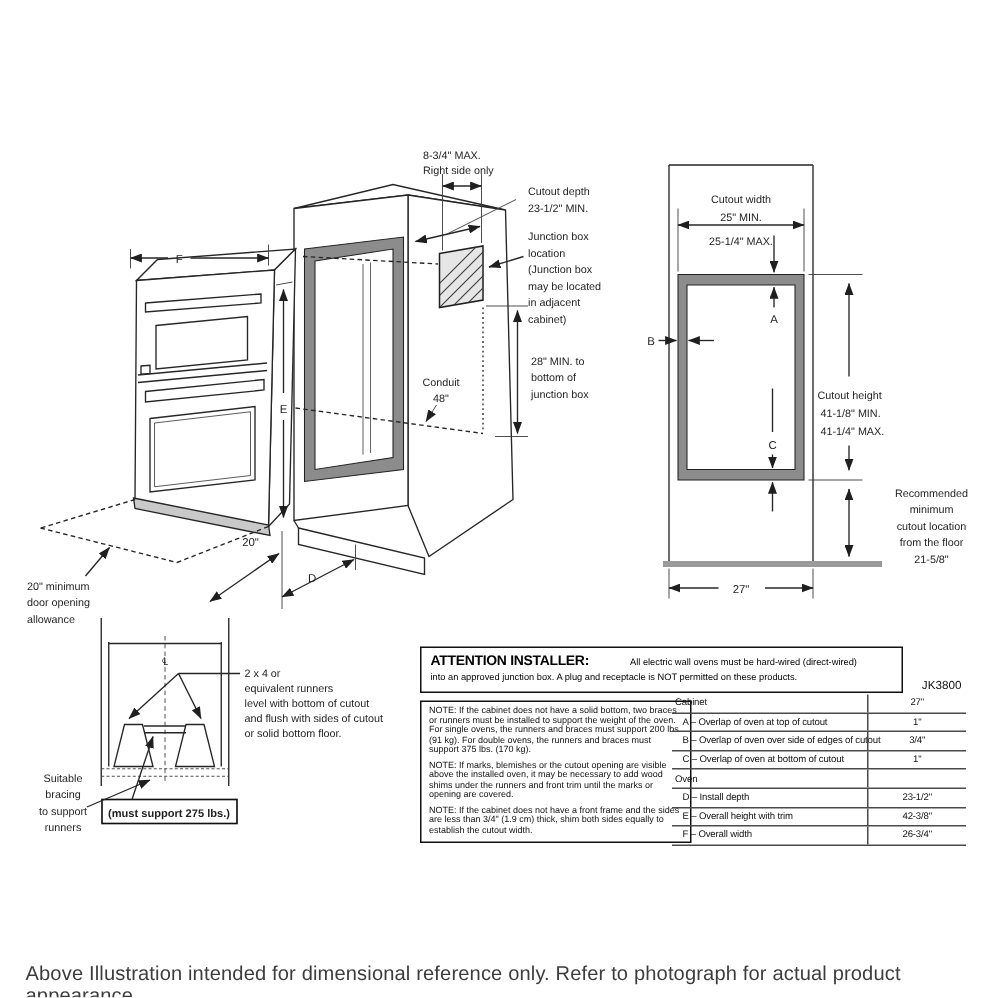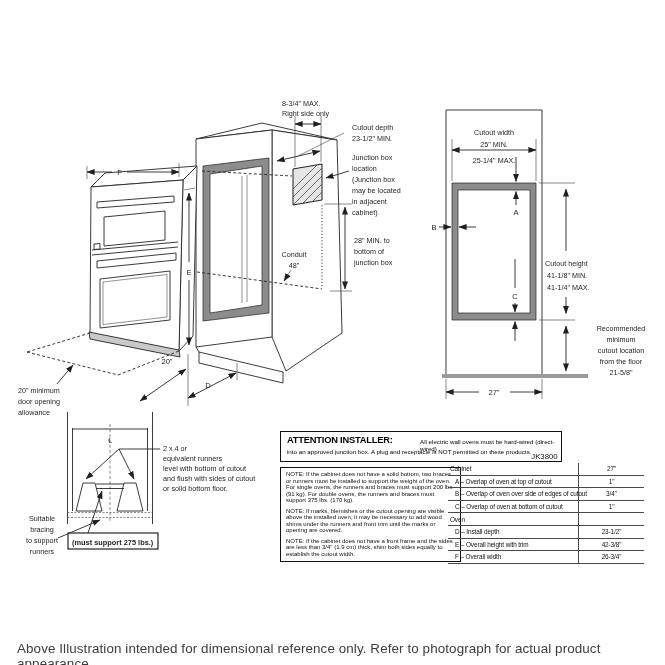--- a/index.html
+++ b/index.html
@@ -15,21 +15,21 @@
   .fw{fill:#ffffff;stroke:#262626;stroke-width:.9;}
   .dash{stroke-dasharray:3 2.2;}
   .dot{stroke-dasharray:1.2 2;}
   .box{position:absolute;border:1.5px solid #111;background:#fff;box-sizing:border-box;}
   #attention-title{position:absolute;left:6px;top:3px;font-size:9.3px;font-weight:bold;letter-spacing:-.2px;}
   #attention-b1{position:absolute;left:139px;top:6px;font-size:6.2px;}
   #attention-b2{position:absolute;left:6px;top:16px;font-size:6.2px;}
   #notes-box{padding:3px 5px;}
   #notes-box p{margin:0 0 4px 0;font-size:6px;line-height:6.5px;color:#111;}
   #spec{position:absolute;left:448px;top:452px;width:196px;}
-  #spec .model{text-align:center;font-size:7.8px;margin:0 3px 2px 0;color:#111;}
+  #spec .model{text-align:right;font-size:7.8px;margin:0 3px 2px 0;color:#111;}
   .trow{display:flex;height:11.6px;align-items:stretch;border-bottom:.8px solid #4a4a4a;
         font-size:6.4px;color:#111;letter-spacing:-.1px;}
   .trow:first-of-type{border-top:.8px solid #4a4a4a;}
   .tlabel{width:130px;padding-left:7px;display:flex;align-items:center;white-space:nowrap;box-sizing:border-box;}
   .tlabel.section{padding-left:2px;}
   .tval{width:66px;border-left:.8px solid #4a4a4a;display:flex;align-items:center;justify-content:center;box-sizing:border-box;}
   #caption{position:absolute;left:17px;top:641px;width:646px;font-size:13.4px;color:#3d3d3d;letter-spacing:.1px;}
 </style>
 </head>
 <body>
@@ -242,21 +242,21 @@
 
     <line class="lnt" x1="446" y1="379" x2="446" y2="399"></line>
     <line class="lnt" x1="542" y1="379" x2="542" y2="399"></line>
     <line class="ln" x1="446" y1="392" x2="479" y2="392" marker-start="url(#arw)"></line>
     <line class="ln" x1="510" y1="392" x2="542" y2="392" marker-end="url(#arw)"></line>
     <text class="t8 tc" x="494" y="395">27"</text>
   </g>
 </svg>
 
 
-<div class="box" id="attention-box" style="left:280px;top:431px;width:282px;height:31px;">
+<div class="box" id="attention-box" style="left:280px;top:431px;width:322px;height:31px;">
   <span id="attention-title">ATTENTION INSTALLER:</span>
   <span id="attention-b1">All electric wall ovens must be hard-wired (direct-wired)</span>
   <span id="attention-b2">into an approved junction box. A plug and receptacle is NOT permitted on these products.</span>
 </div>
 
 
 <div class="box" id="notes-box" style="left:280px;top:467px;width:181px;height:95px;">
   <p>NOTE: If the cabinet does not have a solid bottom, two braces or runners must be installed to support the weight of the oven. For single ovens, the runners and braces must support 200 lbs (91 kg). For double ovens, the runners and braces must support 375 lbs. (170 kg).</p>
   <p>NOTE: If marks, blemishes or the cutout opening are visible above the installed oven, it may be necessary to add wood shims under the runners and front trim until the marks or opening are covered.</p>
   <p>NOTE: If the cabinet does not have a front frame and the sides are less than 3/4" (1.9 cm) thick, shim both sides equally to establish the cutout width.</p>

